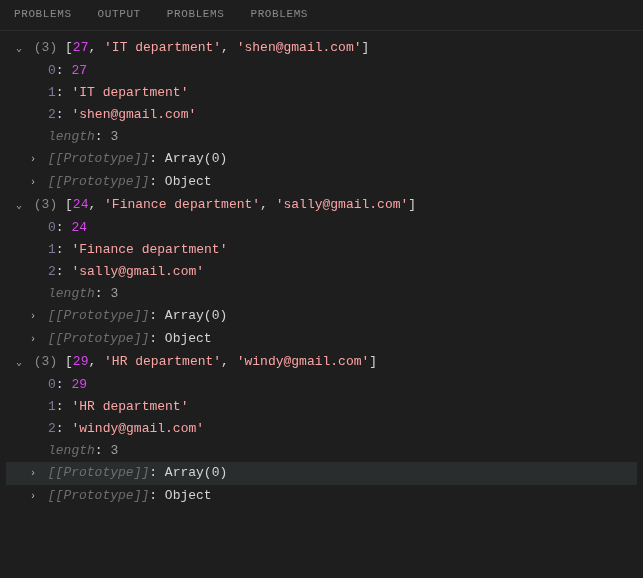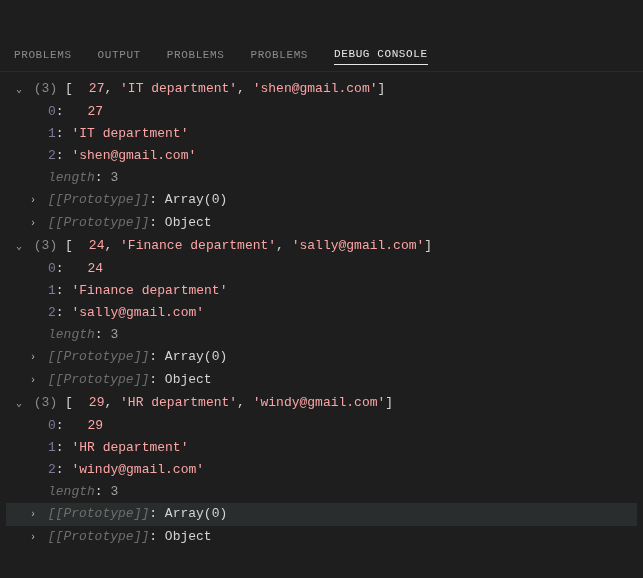--- a/index.html
+++ b/index.html
@@ -18,21 +18,20 @@
     gap: 26px;
     padding: 8px 14px 6px 14px;
     border-bottom: 1px solid #2a2a2a;
     font-size: 11px;
     letter-spacing: 0.6px;
     color: #8a8a8a;
   }
   .tab {
     cursor: pointer;
     padding-bottom: 4px;
-    margin-top: 40px;
   }
   .tab.active {
     color: #e7e7e7;
     border-bottom: 1px solid #e7e7e7;
   }
   .console {
     padding: 6px 6px;
   }
   .row {
     display: flex;
@@ -47,37 +46,36 @@
   .arrow {
     width: 14px;
     display: inline-flex;
     justify-content: center;
     color: #b8b8b8;
     font-size: 10px;
     user-select: none;
   }
   .indent1 { padding-left: 20px; }
   .indent2 { padding-left: 42px; }
-  .c-num    { color: #fca5a5; margin-left: 16px; }    
+  .c-num    { color: #d946ef; }    
   .c-str    { color: #fca5a5; }    
   .c-key    { color: #7a7a9a; }    
   .c-muted  { color: #8a8a8a; }
   .c-dim    { color: #6e6e6e; font-style: italic; }
   .c-white  { color: #d4d4d4; }
   .c-len    { color: #a0a0a0; }
 </style>
 </head>
 <body>
 
 <div class="tabbar" id="tabbar">
     <div class="tab">PROBLEMS</div>
     <div class="tab">OUTPUT</div>
     <div class="tab">PROBLEMS</div>
     <div class="tab">PROBLEMS</div>
-    <div class="tab active">DEBUG CONSOLE</div>
   </div>
 <div class="console" id="console">
     <div class="row"><span class="arrow">⌄</span><span> </span><span class="c-muted">(3) </span><span class="c-white">[</span><span class="c-num">27</span><span class="c-white">, </span><span class="c-str">'IT department'</span><span class="c-white">, </span><span class="c-str">'shen@gmail.com'</span><span class="c-white">]</span></div>
     <div class="row indent2"><span class="c-key">0</span><span class="c-white">: </span><span class="c-num">27</span></div>
     <div class="row indent2"><span class="c-key">1</span><span class="c-white">: </span><span class="c-str">'IT department'</span></div>
     <div class="row indent2"><span class="c-key">2</span><span class="c-white">: </span><span class="c-str">'shen@gmail.com'</span></div>
     <div class="row indent2"><span class="c-dim">length</span><span class="c-white">: </span><span class="c-len">3</span></div>
     <div class="row indent1"><span class="arrow">›</span><span> </span><span class="c-dim">[[Prototype]]</span><span class="c-white">: </span><span class="c-white">Array(0)</span></div>
     <div class="row indent1"><span class="arrow">›</span><span> </span><span class="c-dim">[[Prototype]]</span><span class="c-white">: </span><span class="c-white">Object</span></div>
     <div class="row"><span class="arrow">⌄</span><span> </span><span class="c-muted">(3) </span><span class="c-white">[</span><span class="c-num">24</span><span class="c-white">, </span><span class="c-str">'Finance department'</span><span class="c-white">, </span><span class="c-str">'sally@gmail.com'</span><span class="c-white">]</span></div>

